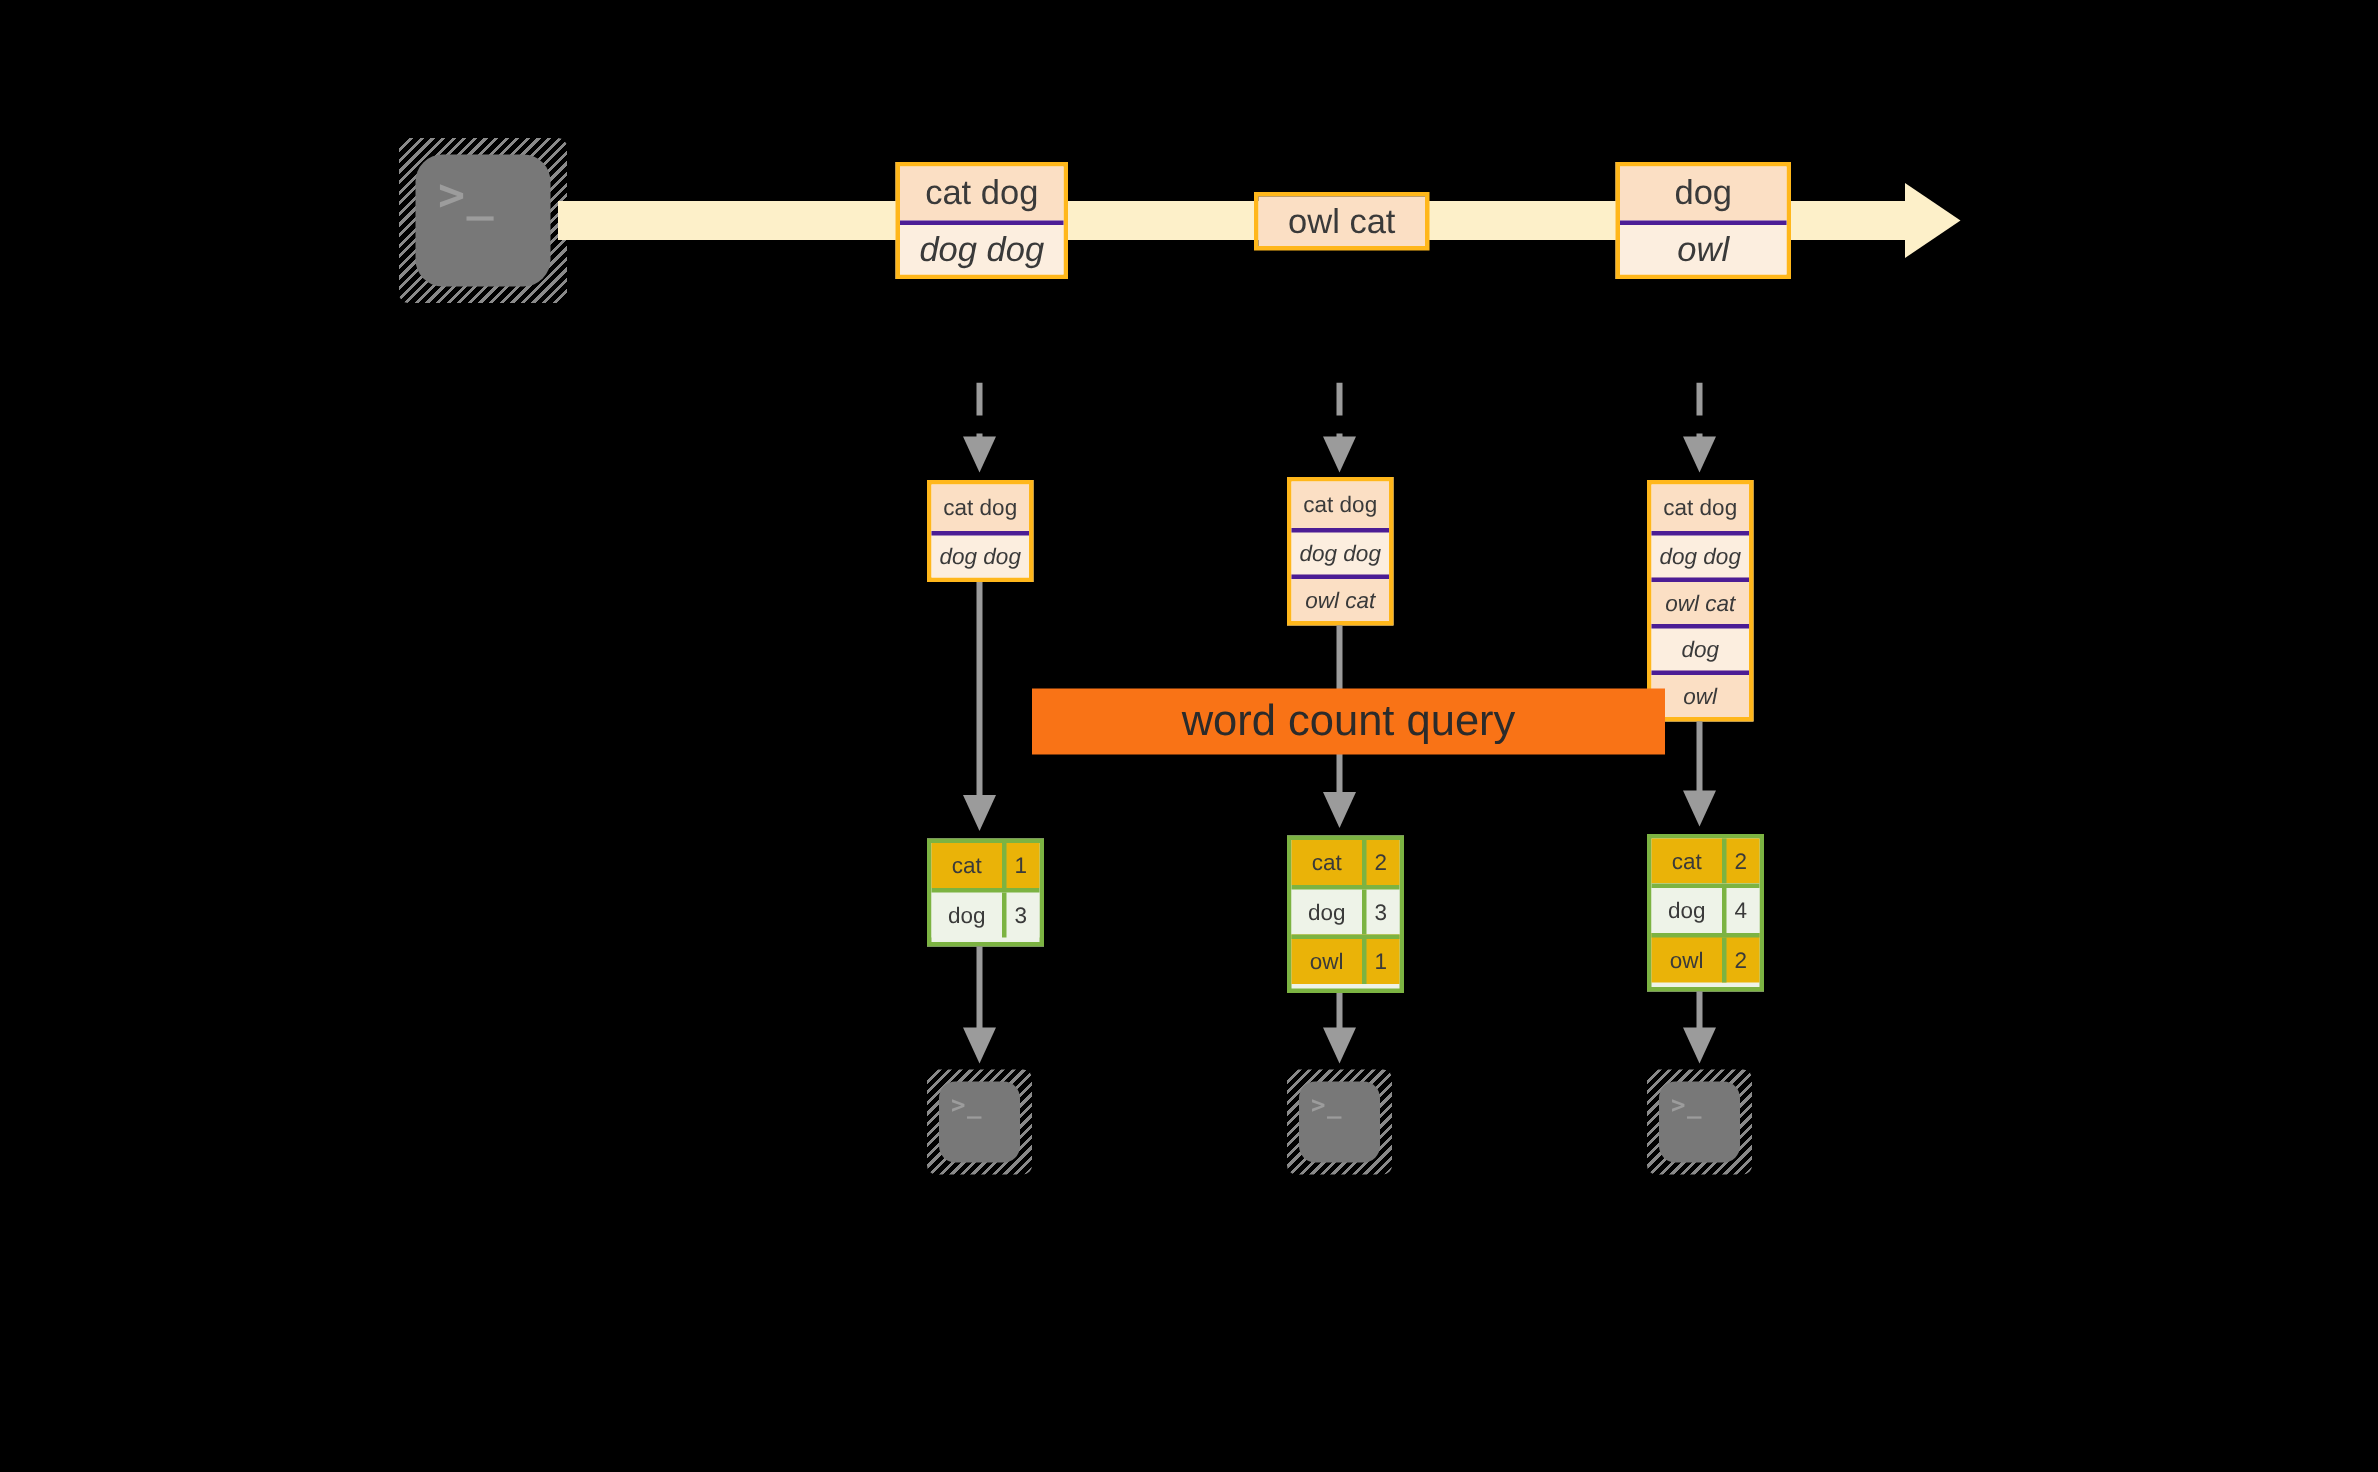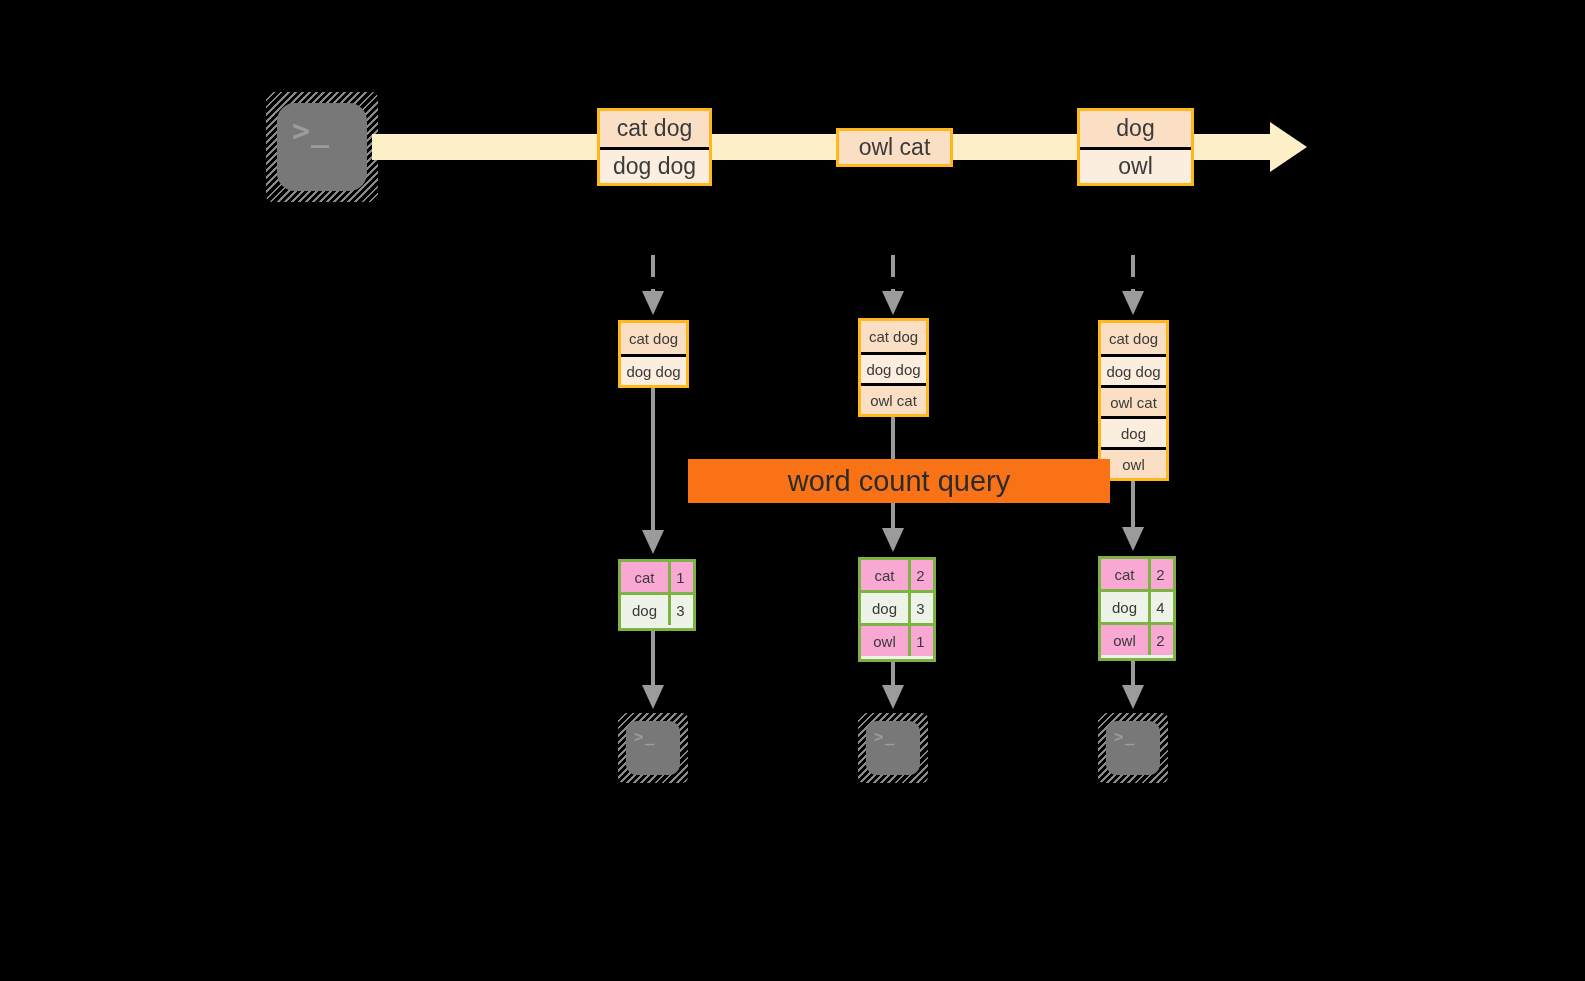--- a/index.html
+++ b/index.html
@@ -74,40 +74,40 @@
   .rec-row {
     box-sizing: border-box;
     display: flex;
     align-items: center;
     justify-content: center;
     color: #3a3a3a;
     white-space: nowrap;
     background: #fceedf;
   }
   .rec-row.alt { background: #fbdfc4; }
-  .rec-row + .rec-row { border-top: 3px solid #000000; }
+  .rec-row + .rec-row { border-top: 3px solid #4c1d95; font-style: italic; }
 
   .rec-box.top .rec-row { height: 39px; font-size: 23px; }
   .rec-box.mid .rec-row { height: 31px; font-size: 15px; }
 
   
   .res-box {
     position: absolute;
     box-sizing: border-box;
     border: 3px solid #7cb342;
     background: #eef3e8;
     display: flex;
     flex-direction: column;
   }
   .res-row {
     display: flex;
     height: 30px;
     background: #eef3e8;
   }
-  .res-row.alt { background: #f9a8d4; }
+  .res-row.alt { background: #eab308; }
   .res-row + .res-row { border-top: 3px solid #7cb342; }
   .res-key, .res-val {
     box-sizing: border-box;
     display: flex;
     align-items: center;
     justify-content: center;
     color: #3a3a3a;
     font-size: 15px;
     white-space: nowrap;
   }

